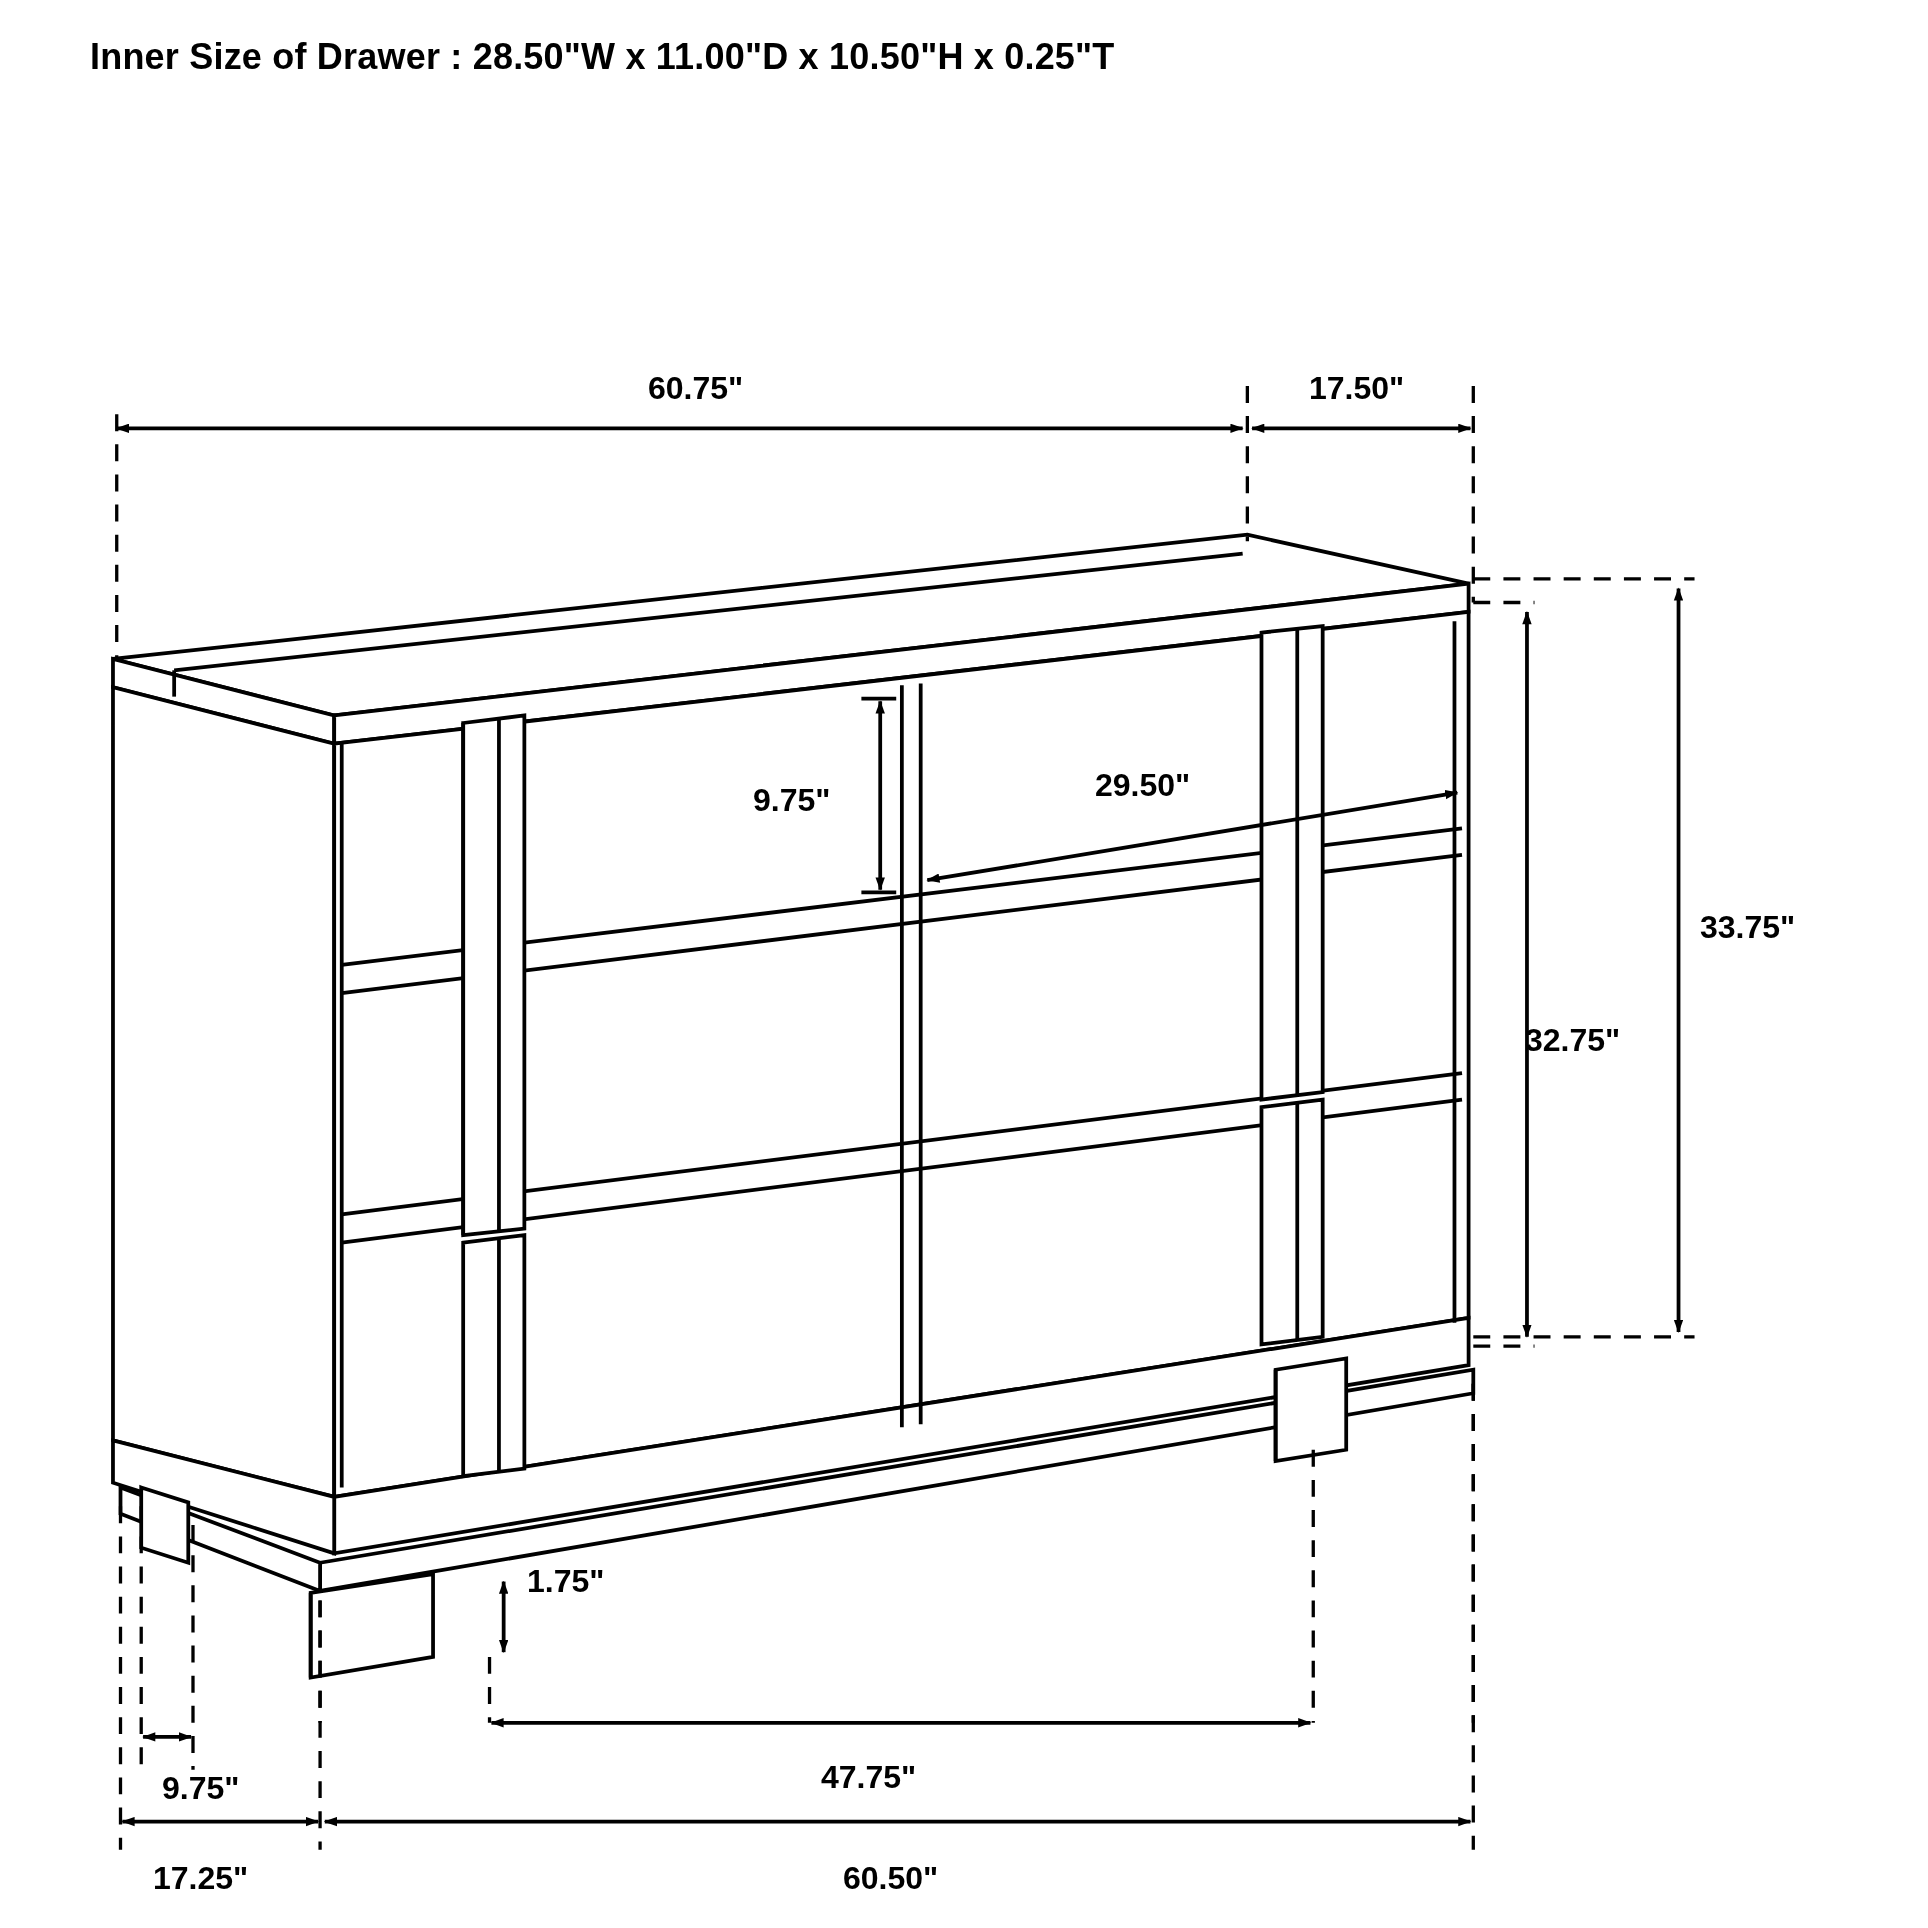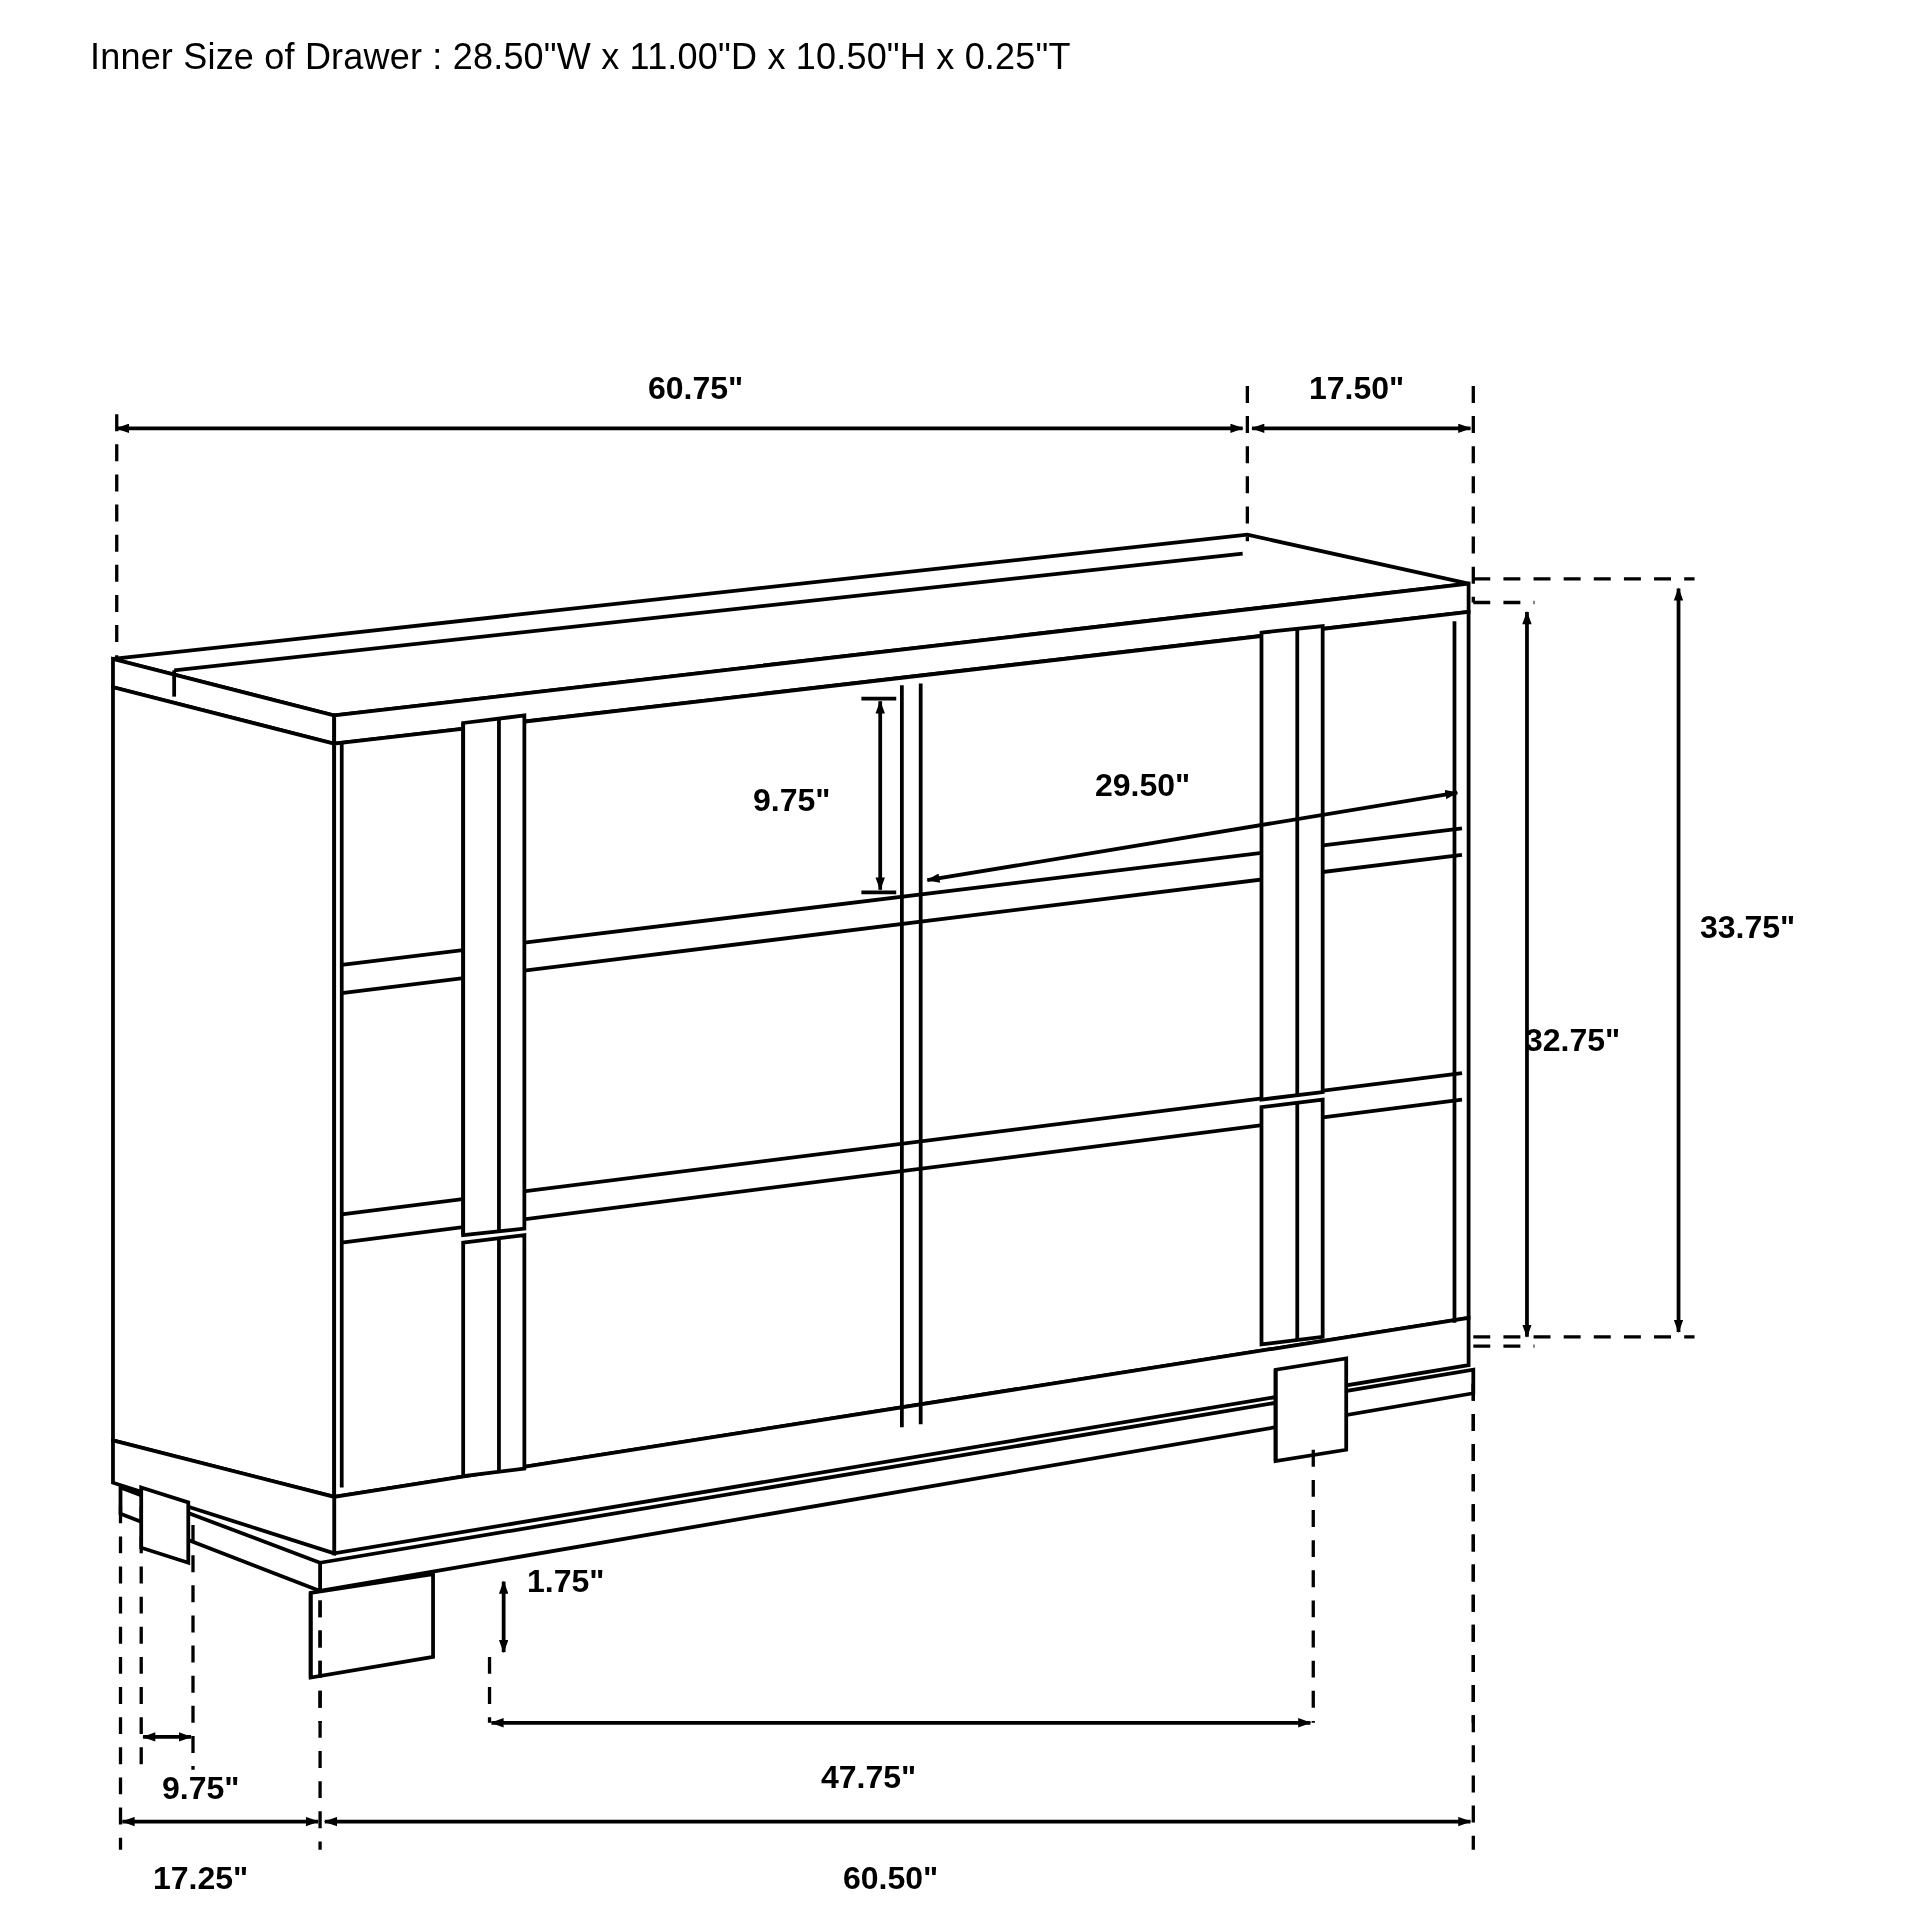--- a/index.html
+++ b/index.html
@@ -17,21 +17,21 @@
   #root {
     position: relative;
     width: 1928px;
     height: 1928px;
   }
   .title {
     position: absolute;
     left: 90px;
     top: 36px;
     font-size: 36px;
-    font-weight: normal;
+    font-weight: bold;
     letter-spacing: 0.2px;
     white-space: nowrap;
   }
   .dimlabel {
     position: absolute;
     font-size: 32px;
     font-weight: bold;
     white-space: nowrap;
   }
   svg {

